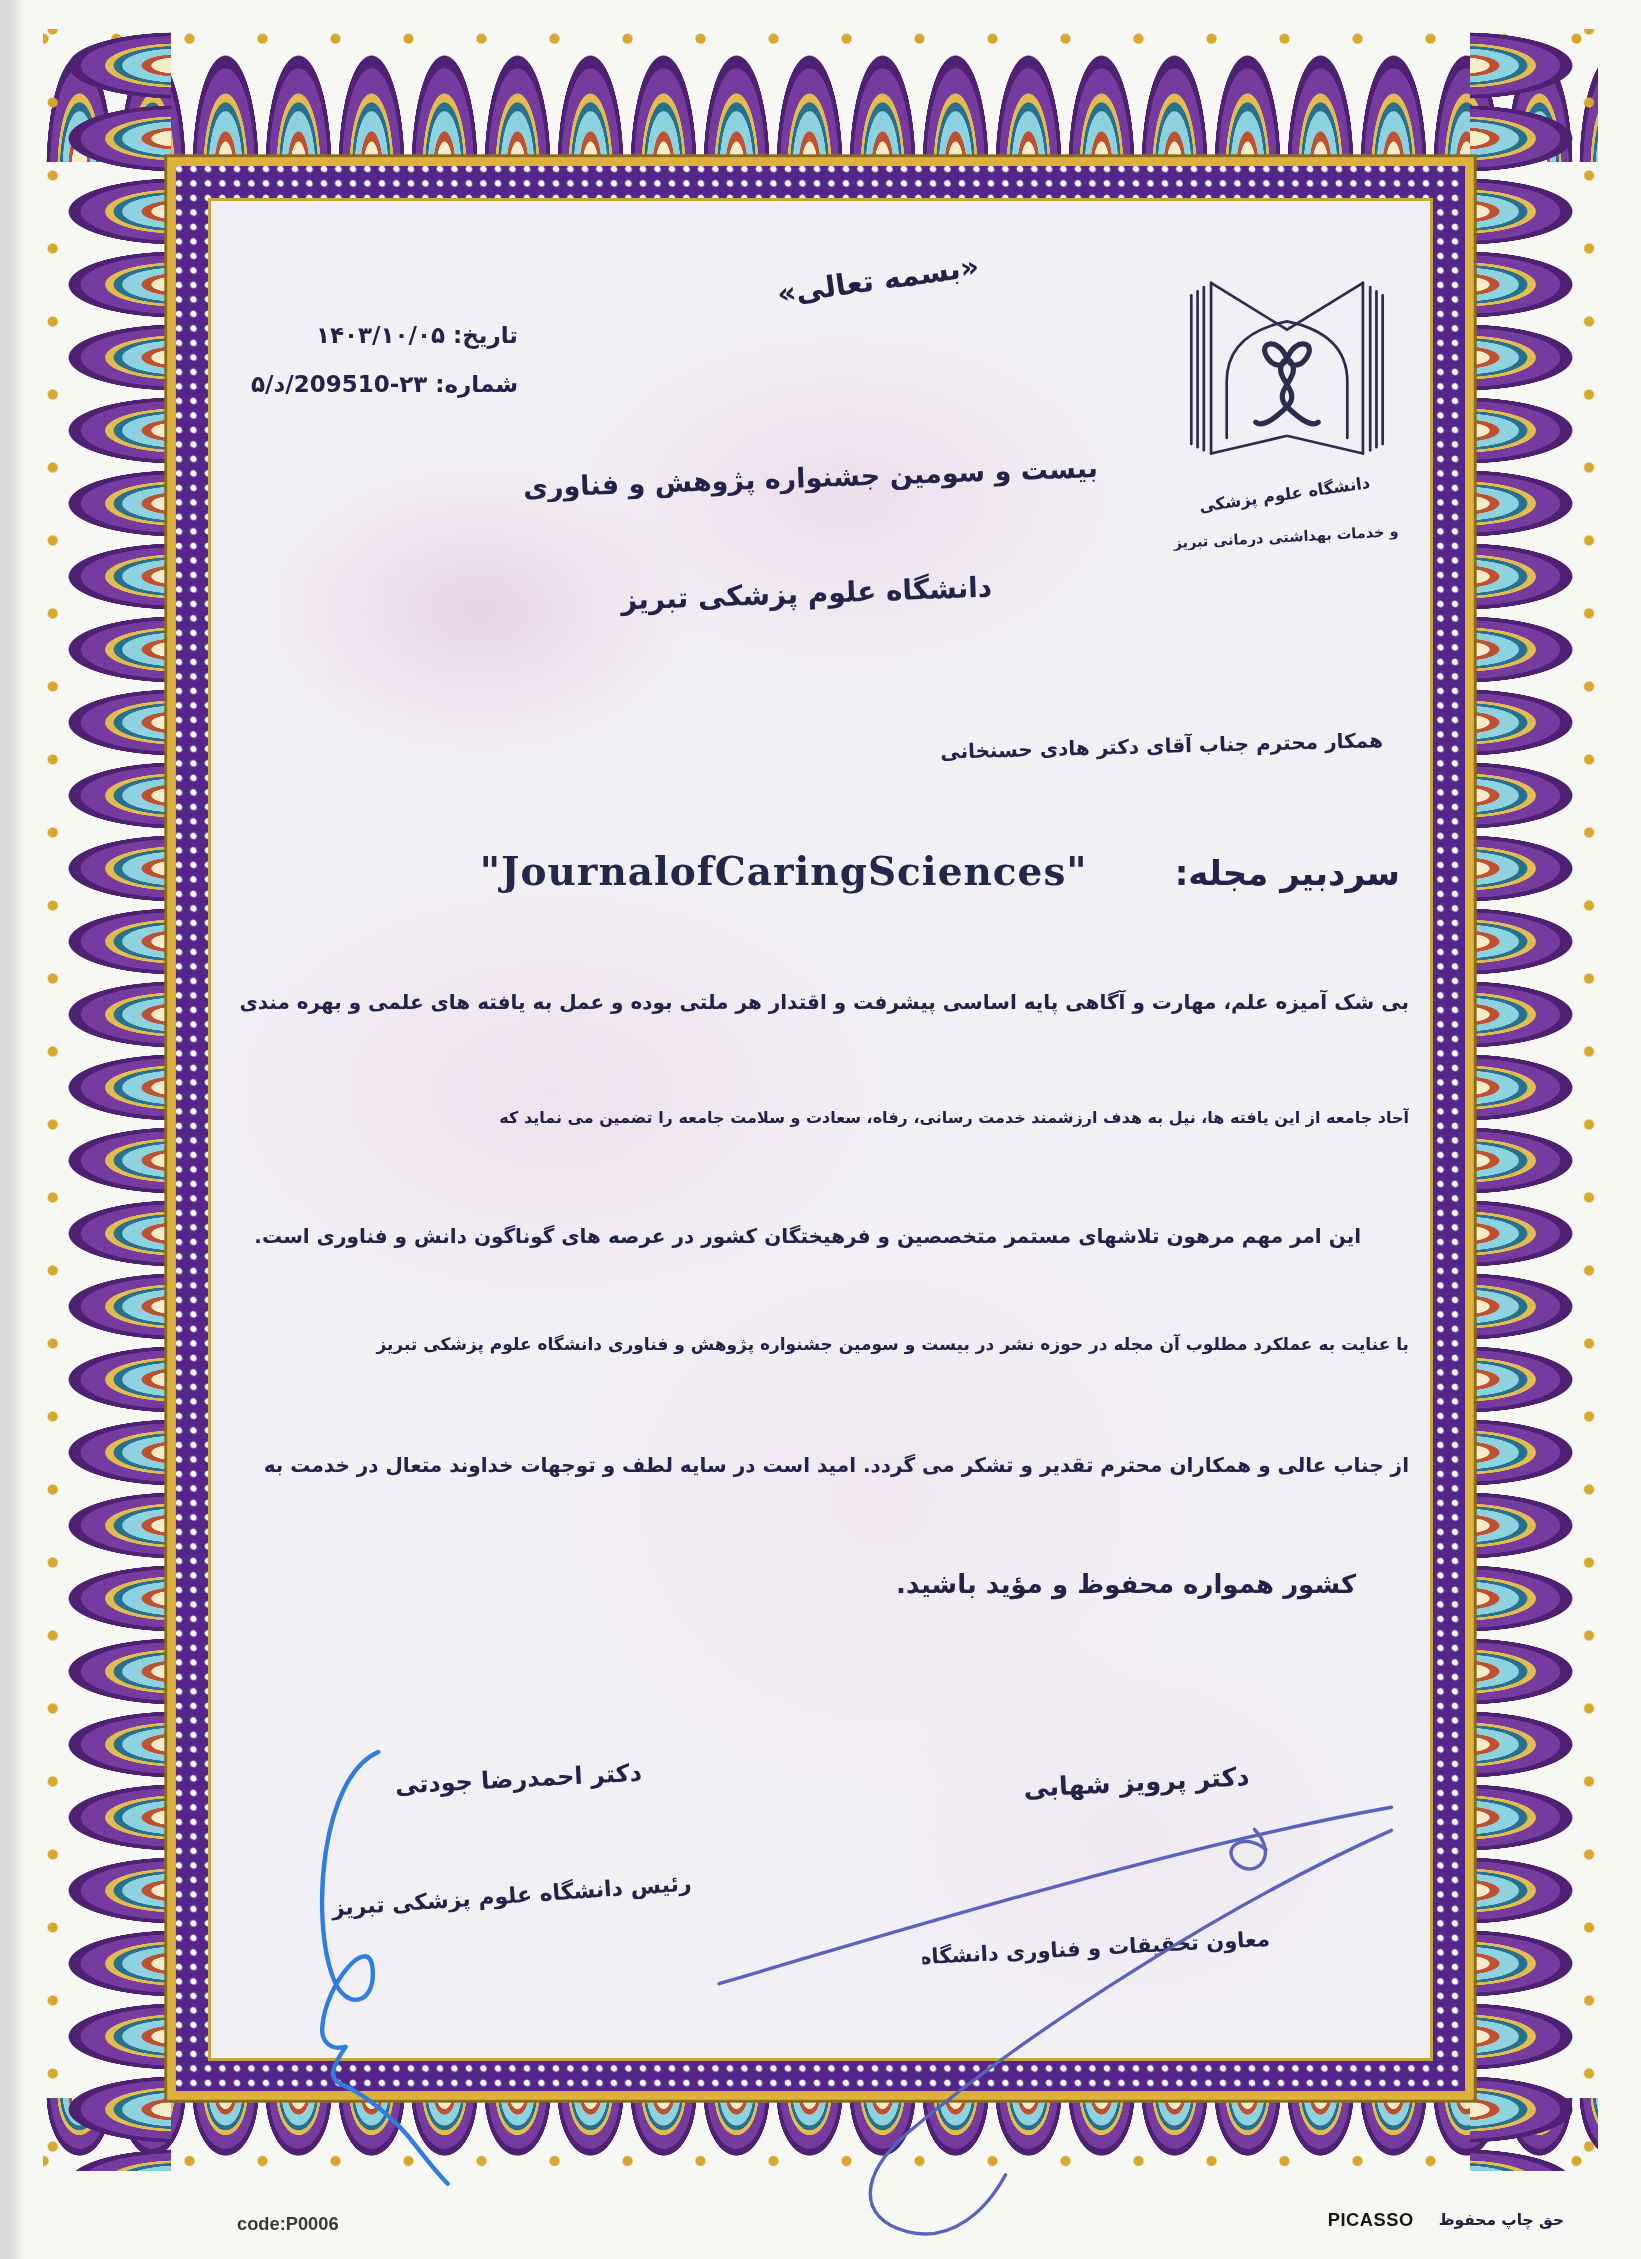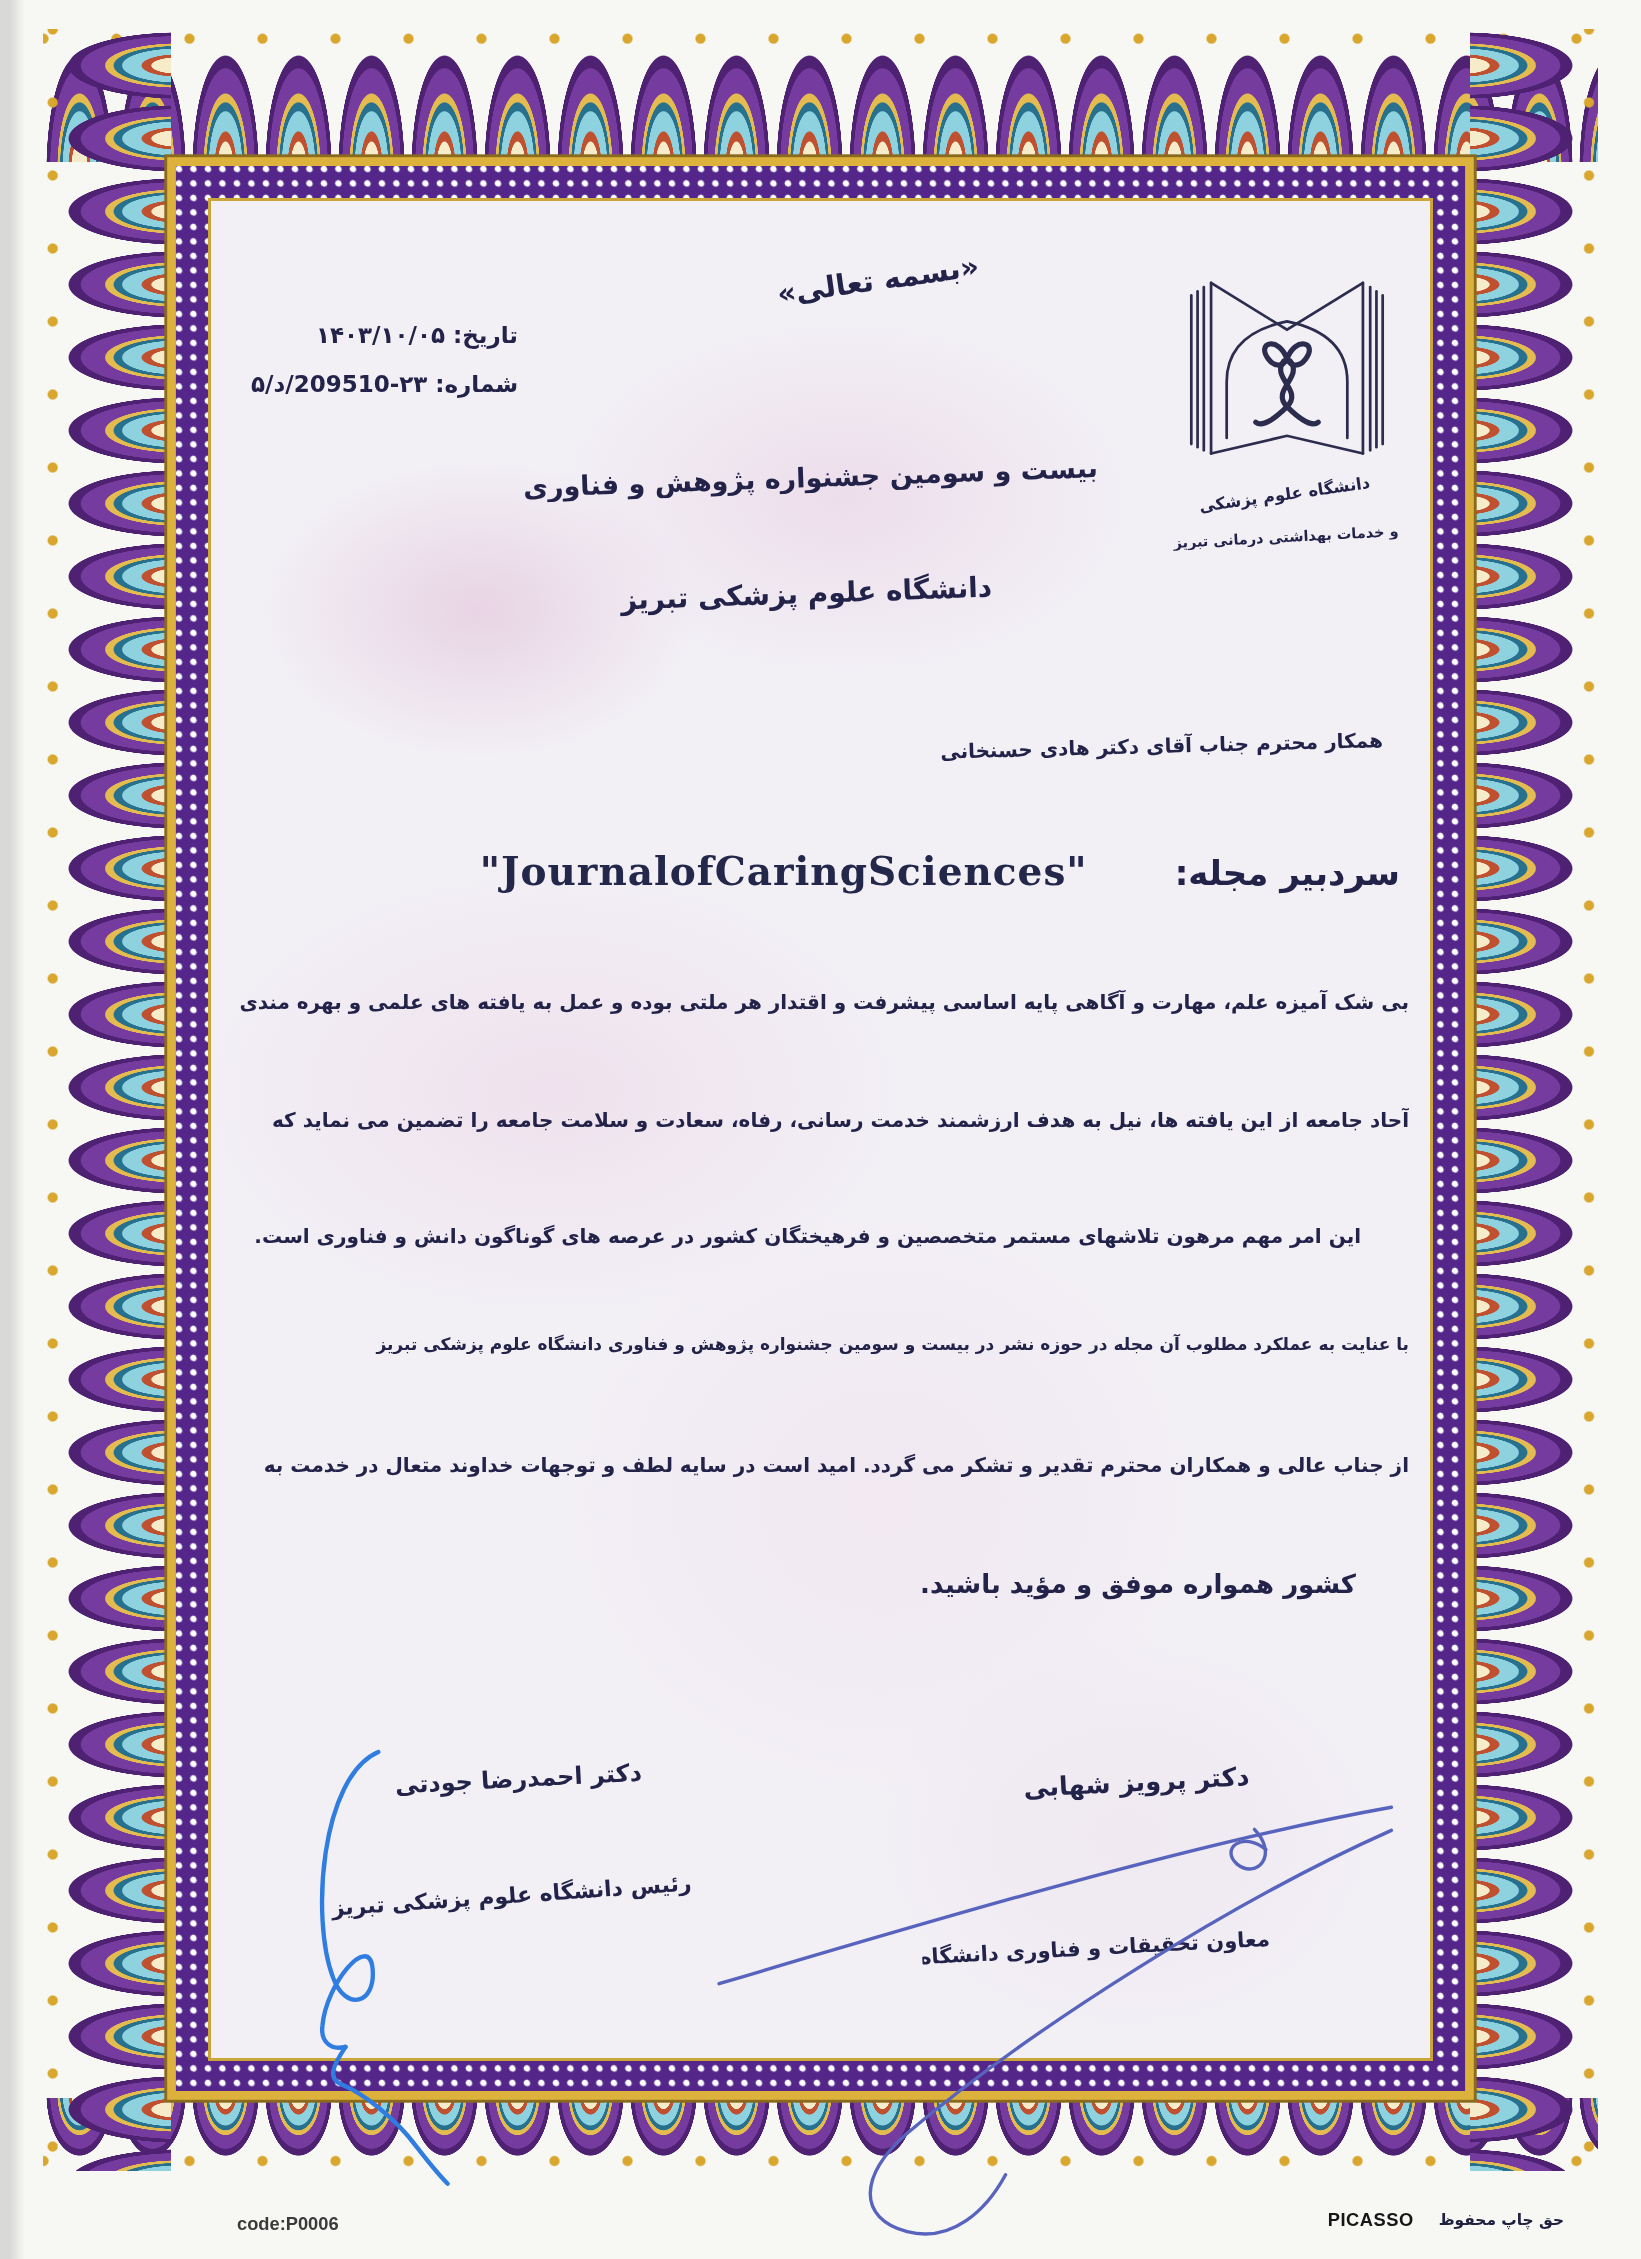--- a/index.html
+++ b/index.html
@@ -113,25 +113,25 @@
   <div class="txt title-1 fit" style="white-space: nowrap; font-size: 27px;">بیست و سومین جشنواره پژوهش و فناوری</div>
   <div class="txt title-2 fit" style="white-space: nowrap; font-size: 28px;">دانشگاه علوم پزشکی تبریز</div>
 
   <div class="txt recipient fit" style="white-space: nowrap; font-size: 20px;">همکار محترم جناب آقای دکتر هادی حسنخانی</div>
   <div class="journal-row">
     <span class="journal-label">سردبیر مجله:</span>
     <span class="journal-name">"JournalofCaringSciences"</span>
   </div>
 
   <div class="txt bodyline stretch" style="top: 990px; white-space: nowrap; font-size: 20px;">بی شک آمیزه علم، مهارت و آگاهی پایه اساسی پیشرفت و اقتدار هر ملتی بوده و عمل به یافته های علمی و بهره مندی</div>
-  <div class="txt bodyline stretch" style="top: 1108px; white-space: nowrap; font-size: 20px;">آحاد جامعه از این یافته ها، نیل به هدف ارزشمند خدمت رسانی، رفاه، سعادت و سلامت جامعه را تضمین می نماید که</div>
+  <div class="txt bodyline stretch" style="top: 1108px; white-space: nowrap; font-size: 16px;">آحاد جامعه از این یافته ها، نیل به هدف ارزشمند خدمت رسانی، رفاه، سعادت و سلامت جامعه را تضمین می نماید که</div>
   <div class="txt bodyline end fit" style="top: 1224px; right: 280px; left: 241px; white-space: nowrap; font-size: 20px;">این امر مهم مرهون تلاشهای مستمر متخصصین و فرهیختگان کشور در عرصه های گوناگون دانش و فناوری است.</div>
   <div class="txt bodyline stretch" style="top: 1334px; white-space: nowrap; font-size: 17px;">با عنایت به عملکرد مطلوب آن مجله در حوزه نشر در بیست و سومین جشنواره پژوهش و فناوری دانشگاه علوم پزشکی تبریز</div>
   <div class="txt bodyline stretch" style="top: 1453px; white-space: nowrap; font-size: 20px;">از جناب عالی و همکاران محترم تقدیر و تشکر می گردد. امید است در سایه لطف و توجهات خداوند متعال در خدمت به</div>
-  <div class="txt bodyline end" style="top:1569px;right:285px;left:772px;">کشور همواره موفق و مؤید باشید.</div>
+  <div class="txt bodyline end" style="top:1569px;right:285px;left:772px;">کشور همواره محفوظ و مؤید باشید.</div>
 
   <div class="txt sig-name-left fit" style="white-space: nowrap; font-size: 24px;">دکتر احمدرضا جودتی</div>
   <div class="txt sig-title-left fit" style="white-space: nowrap; font-size: 22px;">رئیس دانشگاه علوم پزشکی تبریز</div>
   <svg class="sig-svg" style="left:307px;top:1740px;" width="159" height="449" viewBox="0 0 165 465">
     <g fill="none" stroke="#2f7de0" stroke-width="4.5" stroke-linecap="round">
       <path d="M74 12 C14 38 4 186 27 246 C40 282 72 274 68 236 C64 200 20 252 16 296 C14 312 24 322 40 318"></path>
       <path d="M40 318 C28 336 20 350 36 357 C58 366 92 392 114 422 C128 440 138 452 146 460"></path>
     </g>
   </svg>
 

